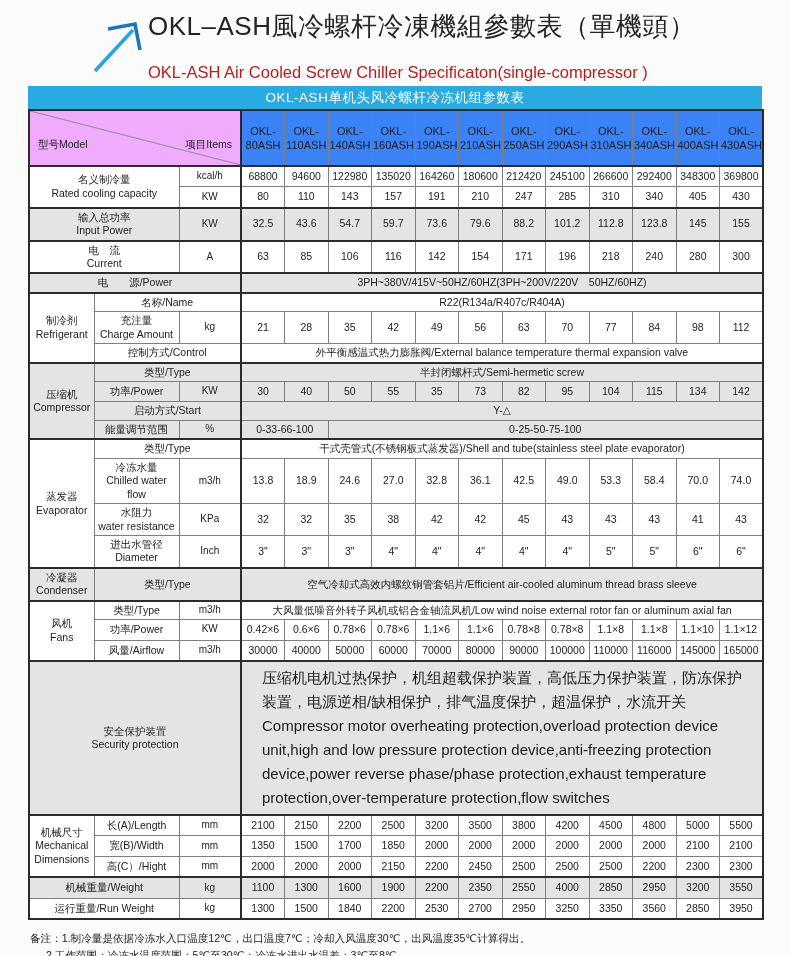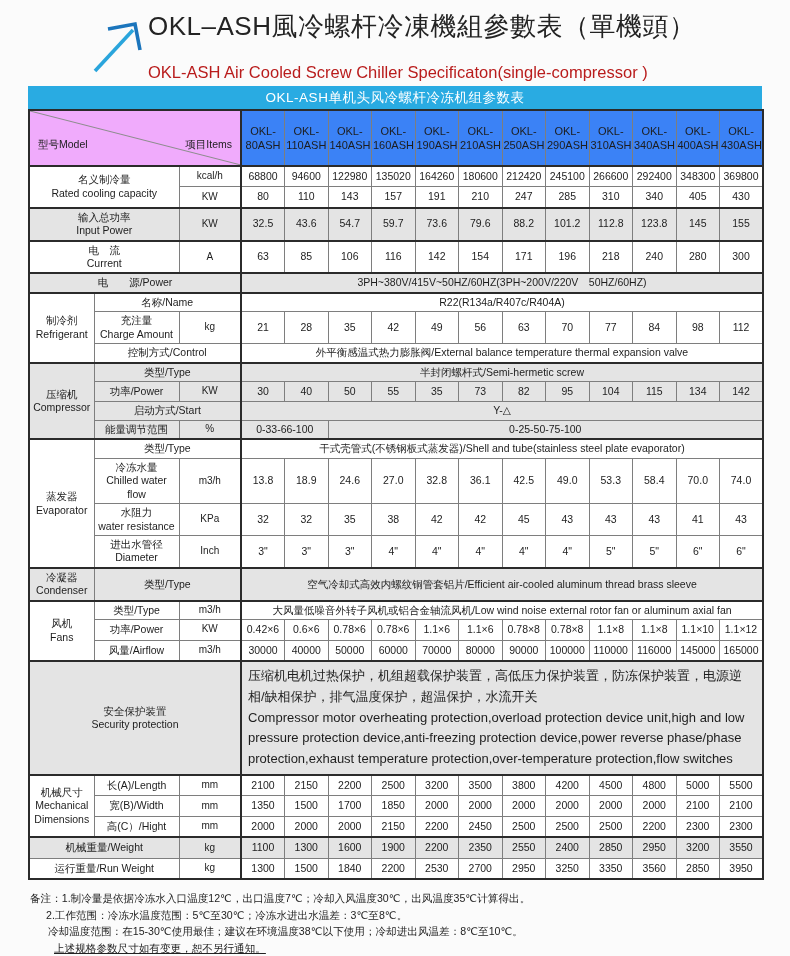--- a/index.html
+++ b/index.html
@@ -31,21 +31,21 @@
   tr.tk td{border-top:2px solid #2b2b2b;}
   .ds{border-left:2px solid #2b2b2b;}
   .corner{position:relative;background:#f0abfc;padding:0;}
   .corner .cwrap{display:flex;justify-content:space-between;align-items:center;height:100%;padding:0 8px;}
   .corner svg{position:absolute;left:0;top:0;width:100%;height:100%;}
   .corner span{position:relative;z-index:1;font-size:10.5px;}
   .grp,.lbl{font-size:10.5px;}
   .unit{font-size:10px;}
   .val{font-size:10.5px;padding:3px 0;}
   .span{font-size:10.5px;}
-  .sec{text-align:left;font-size:13px;line-height:1.6;padding:4px 6px;}
+  .sec{text-align:left;font-size:15px;line-height:1.6;padding:4px 20px;}
   
   .notes{margin:10px 0 0 30px;width:740px;font-size:10.6px;color:#222;}
   .note-line{line-height:16.5px;}
   .cni0{padding-left:0;}
   .cni1{padding-left:16px;}
   .cni2{padding-left:18px;}
   .cni3{padding-left:18px;}
   .cni4{padding-left:24px;text-decoration:underline;}
   .notes-en .note-line{line-height:17px;}
 </style>
@@ -412,21 +412,21 @@
       <tr class="g tk">
         <td colspan="2" class="lbl">机械重量/Weight</td>
         <td class="unit">kg</td>
         <td class="val ds">1100</td>
         <td class="val">1300</td>
         <td class="val">1600</td>
         <td class="val">1900</td>
         <td class="val">2200</td>
         <td class="val">2350</td>
         <td class="val">2550</td>
-        <td class="val">2400</td>
+        <td class="val">4000</td>
         <td class="val">2850</td>
         <td class="val">2950</td>
         <td class="val">3200</td>
         <td class="val">3550</td>
       </tr>
       <tr class="">
         <td colspan="2" class="lbl">运行重量/Run Weight</td>
         <td class="unit">kg</td>
         <td class="val ds">1300</td>
         <td class="val">1500</td>

